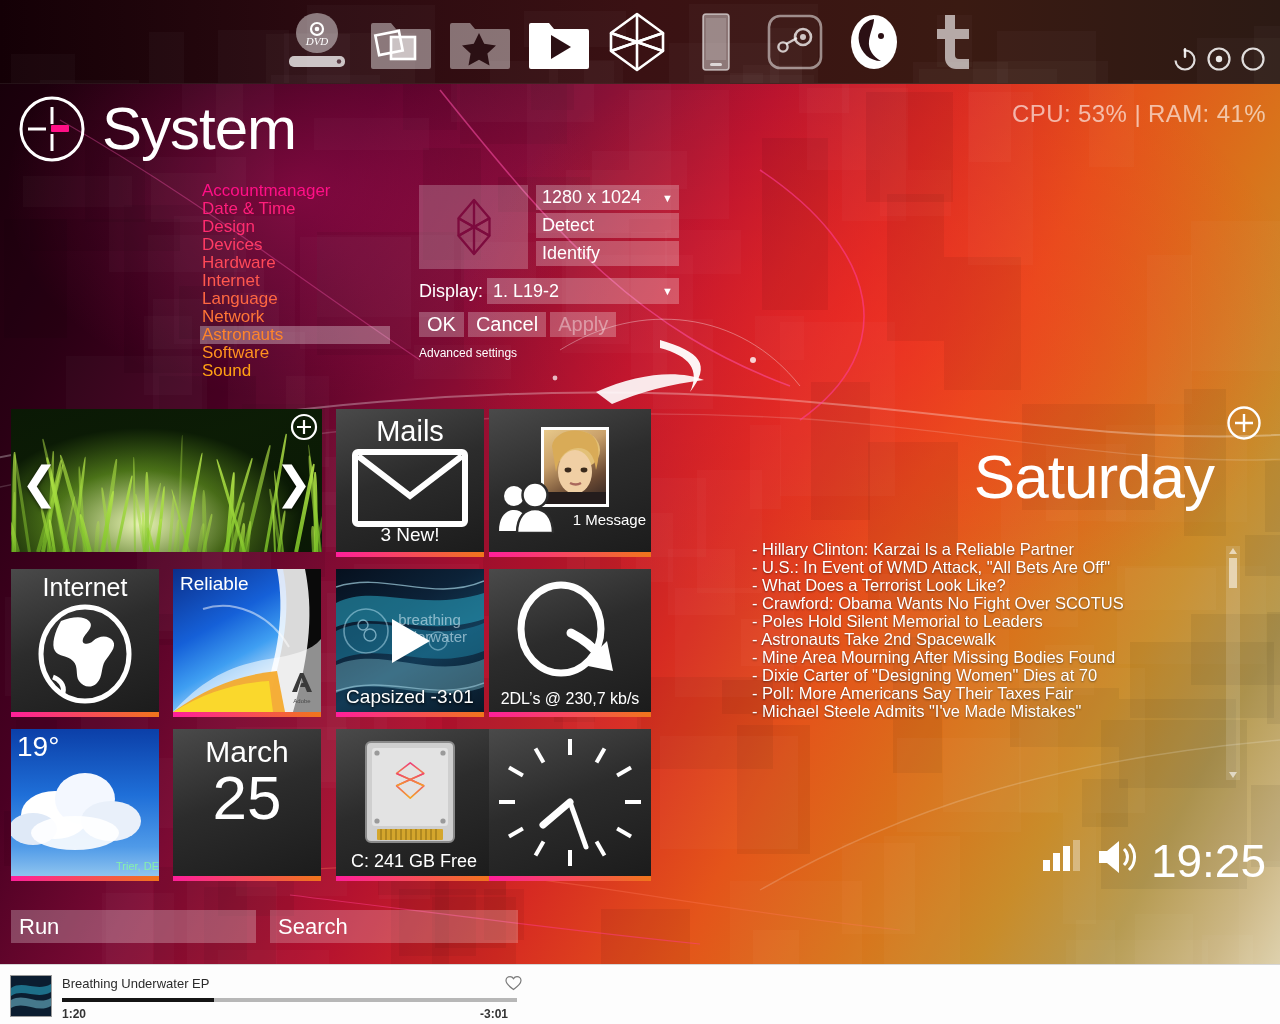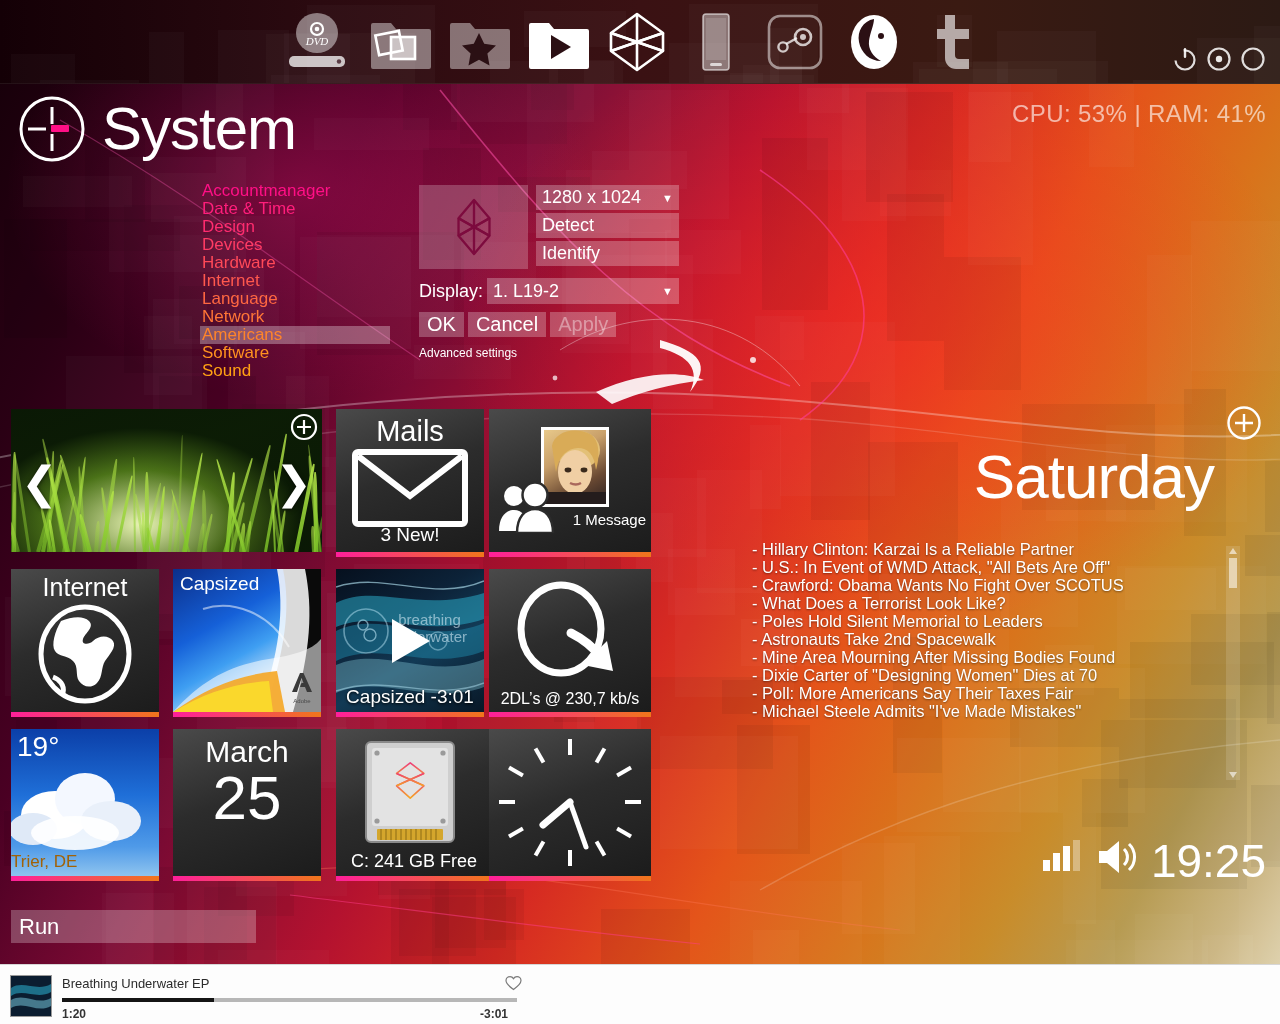--- a/index.html
+++ b/index.html
@@ -108,21 +108,21 @@
   
   .vid-body { position:absolute; inset:0; background:linear-gradient(150deg,#06101e 0%,#0c2238 35%,#123a55 60%,#081726 100%); }
   .vid-label { position:absolute; left:0; bottom:4px; width:100%; text-align:center; color:#fff; font-size:19px; text-shadow:0 1px 3px #000; }
 
   
   .dl-label { position:absolute; left:0; bottom:4px; width:100%; text-align:center; color:#fff; font-size:16px; }
 
   
   .wx-body { position:absolute; inset:0; background:linear-gradient(180deg,#0b3fa8 0%,#1f6fd8 45%,#4f9ae8 80%,#8fc4ef 100%); }
   .wx-temp { position:absolute; left:6px; top:2px; color:#fff; font-size:28px; font-weight:300; }
-  .wx-city { position:absolute; left:0; bottom:4px; width:100%; text-align:left; color:#a16207; font-size:17px; }
+  .wx-city { position:absolute; left:0; bottom:4px; width:100%; text-align:right; color:#86efac; font-size:11px; }
 
   
   .cal-month { position:absolute; top:6px; left:0; width:100%; text-align:center; color:#fff; font-size:30px; font-weight:300; }
   .cal-day { position:absolute; top:38px; left:0; width:100%; text-align:center; color:#fff; font-size:62px; font-weight:300; line-height:1; }
 
   
   .drv-label { position:absolute; left:0; bottom:4px; width:100%; text-align:center; color:#fff; font-size:18px; }
 
   
   .saturday { position:absolute; right:66px; top:405px; color:#fff; font-size:62px; font-weight:300; letter-spacing:-1px;margin-top:36px; }
@@ -484,21 +484,21 @@
 
   <ul class="sys-menu" id="sysmenu">
       <li style="color: rgb(255, 15, 134);">Accountmanager</li>
       <li style="color: rgb(255, 30, 123);">Date &amp; Time</li>
       <li style="color: rgb(255, 44, 111);">Design</li>
       <li style="color: rgb(255, 59, 100);">Devices</li>
       <li style="color: rgb(255, 73, 88);">Hardware</li>
       <li style="color: rgb(255, 88, 77);">Internet</li>
       <li style="color: rgb(255, 103, 65);">Language</li>
       <li style="color: rgb(255, 117, 54);">Network</li>
-      <li class="sel" style="color: rgb(255, 132, 42);">Americans</li>
+      <li class="sel" style="color: rgb(255, 132, 42);">Astronauts</li>
       <li style="color: rgb(255, 146, 31);">Software</li>
       <li style="color: rgb(255, 161, 19);">Sound</li>
     </ul>
 
   <div class="res-pane">
     <div class="mon-thumb">
       <svg width="60" height="64" viewBox="0 0 62 62">
         <g fill="none" stroke="#7d0b3e" stroke-width="2.4" stroke-linejoin="round">
           <path d="M31 3 L47 22 L31 31 L15 22 Z"></path>
           <path d="M31 31 L47 40 L31 59 L15 40 Z"></path>
@@ -665,21 +665,21 @@
         <div class="ps-body">
           <svg width="148" height="143" viewBox="0 0 148 143" style="position:absolute;left:0;top:0">
             <path d="M110 0 C118 40 112 80 92 143 L148 143 L148 0 Z" fill="#0a0a0a"></path>
             <path d="M104 0 C112 42 106 84 86 143 L120 143 C138 82 140 40 132 0 Z" fill="#ffffff" opacity=".85"></path>
             <path d="M0 143 C30 110 58 96 96 90 C120 86 138 82 148 70 L148 143 Z" fill="#ffffff" opacity=".55"></path>
             <path d="M0 143 C34 118 66 106 104 102 L112 143 Z" fill="#f5a623" opacity=".9"></path>
             <path d="M0 143 C30 124 62 114 96 112 L100 143 Z" fill="#fada2b" opacity=".95"></path>
             <path d="M30 40 C60 30 96 44 116 78" stroke="rgba(255,255,255,.5)" stroke-width="2" fill="none"></path>
           </svg>
         </div>
-        <div class="ps-title">Capsized</div>
+        <div class="ps-title">Reliable</div>
         <div class="ps-adobe">
           <svg width="26" height="26" viewBox="0 0 26 26">
               <path d="M3 22 L11 3 L14.5 3 L23 22 L18 22 L16 17 L11 17 L12.5 13 L14.5 13 L12.6 8 L8 22 Z" fill="#3a3a3a"></path>
             </svg>
           <div style="font-size:6px;color:#4a4a4a;margin-top:-2px">Adobe</div>
         </div>
       </div>
       <div class="accent"></div>
     </div>
 
@@ -822,22 +822,22 @@
     <svg width="36" height="36" viewBox="0 0 36 36">
         <circle cx="18" cy="18" r="15.5" fill="none" stroke="#fff" stroke-width="2.4"></circle>
         <path d="M18 9 v18 M9 18 h18" stroke="#fff" stroke-width="2.4"></path>
       </svg>
   </span>
 
   <div class="news">
     <ul class="news-list" id="newslist">
         <li>- Hillary Clinton: Karzai Is a Reliable Partner</li>
         <li>- U.S.: In Event of WMD Attack, "All Bets Are Off"</li>
+        <li>- What Does a Terrorist Look Like?</li>
         <li>- Crawford: Obama Wants No Fight Over SCOTUS</li>
-        <li>- What Does a Terrorist Look Like?</li>
         <li>- Poles Hold Silent Memorial to Leaders</li>
         <li>- Astronauts Take 2nd Spacewalk</li>
         <li>- Mine Area Mourning After Missing Bodies Found</li>
         <li>- Dixie Carter of "Designing Women" Dies at 70</li>
         <li>- Poll: More Americans Say Their Taxes Fair</li>
         <li>- Michael Steele Admits "I've Made Mistakes"</li>
       </ul>
     <div class="news-scroll">
       <span class="ar up"></span>
       <span class="thumb"></span>
@@ -861,20 +861,23 @@
         <path d="M34 6 a18 18 0 0 1 0 26" stroke="#fff" stroke-width="3" fill="none"></path>
       </svg>
     </span>
     <span class="tray-clock">19:25</span>
   </div>
 
   <div class="runbar">
     <div class="runbox">
       <span>Run</span>
     </div>
+    <div class="srchbox">
+      <span>Search</span>
+    </div>
   </div>
 
   <div class="player">
     <div class="pl-art">
       <svg width="40" height="40" viewBox="0 0 40 40">
         <rect width="40" height="40" fill="#0b1d30"></rect>
         <path d="M0 12 C12 4 26 16 40 8 L40 16 C26 24 12 12 0 20z" fill="#2aa7c4" opacity=".6"></path>
         <path d="M0 24 C14 16 26 30 40 22 L40 30 C26 38 14 24 0 32z" fill="#7fd4e8" opacity=".5"></path>
       </svg>
     </div>

